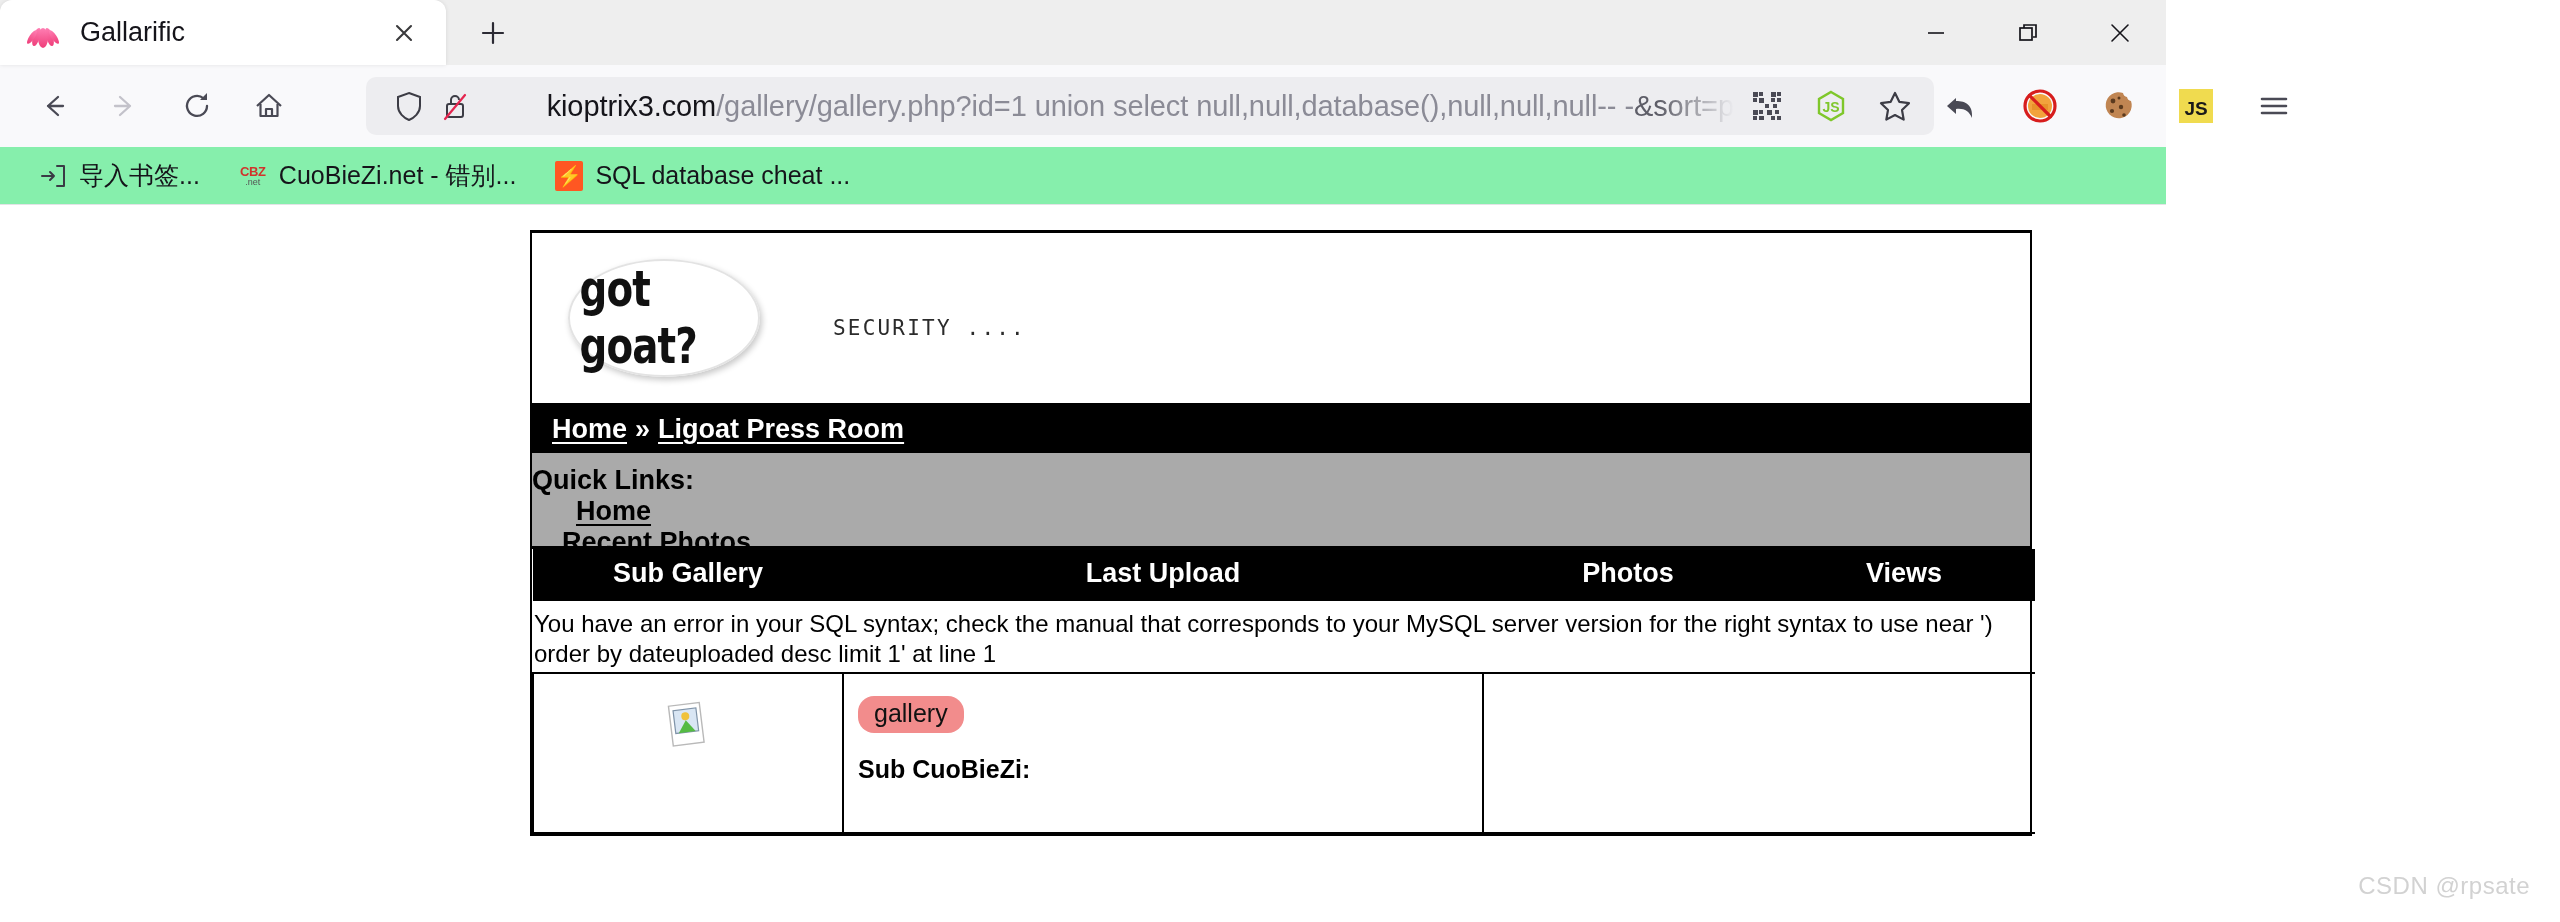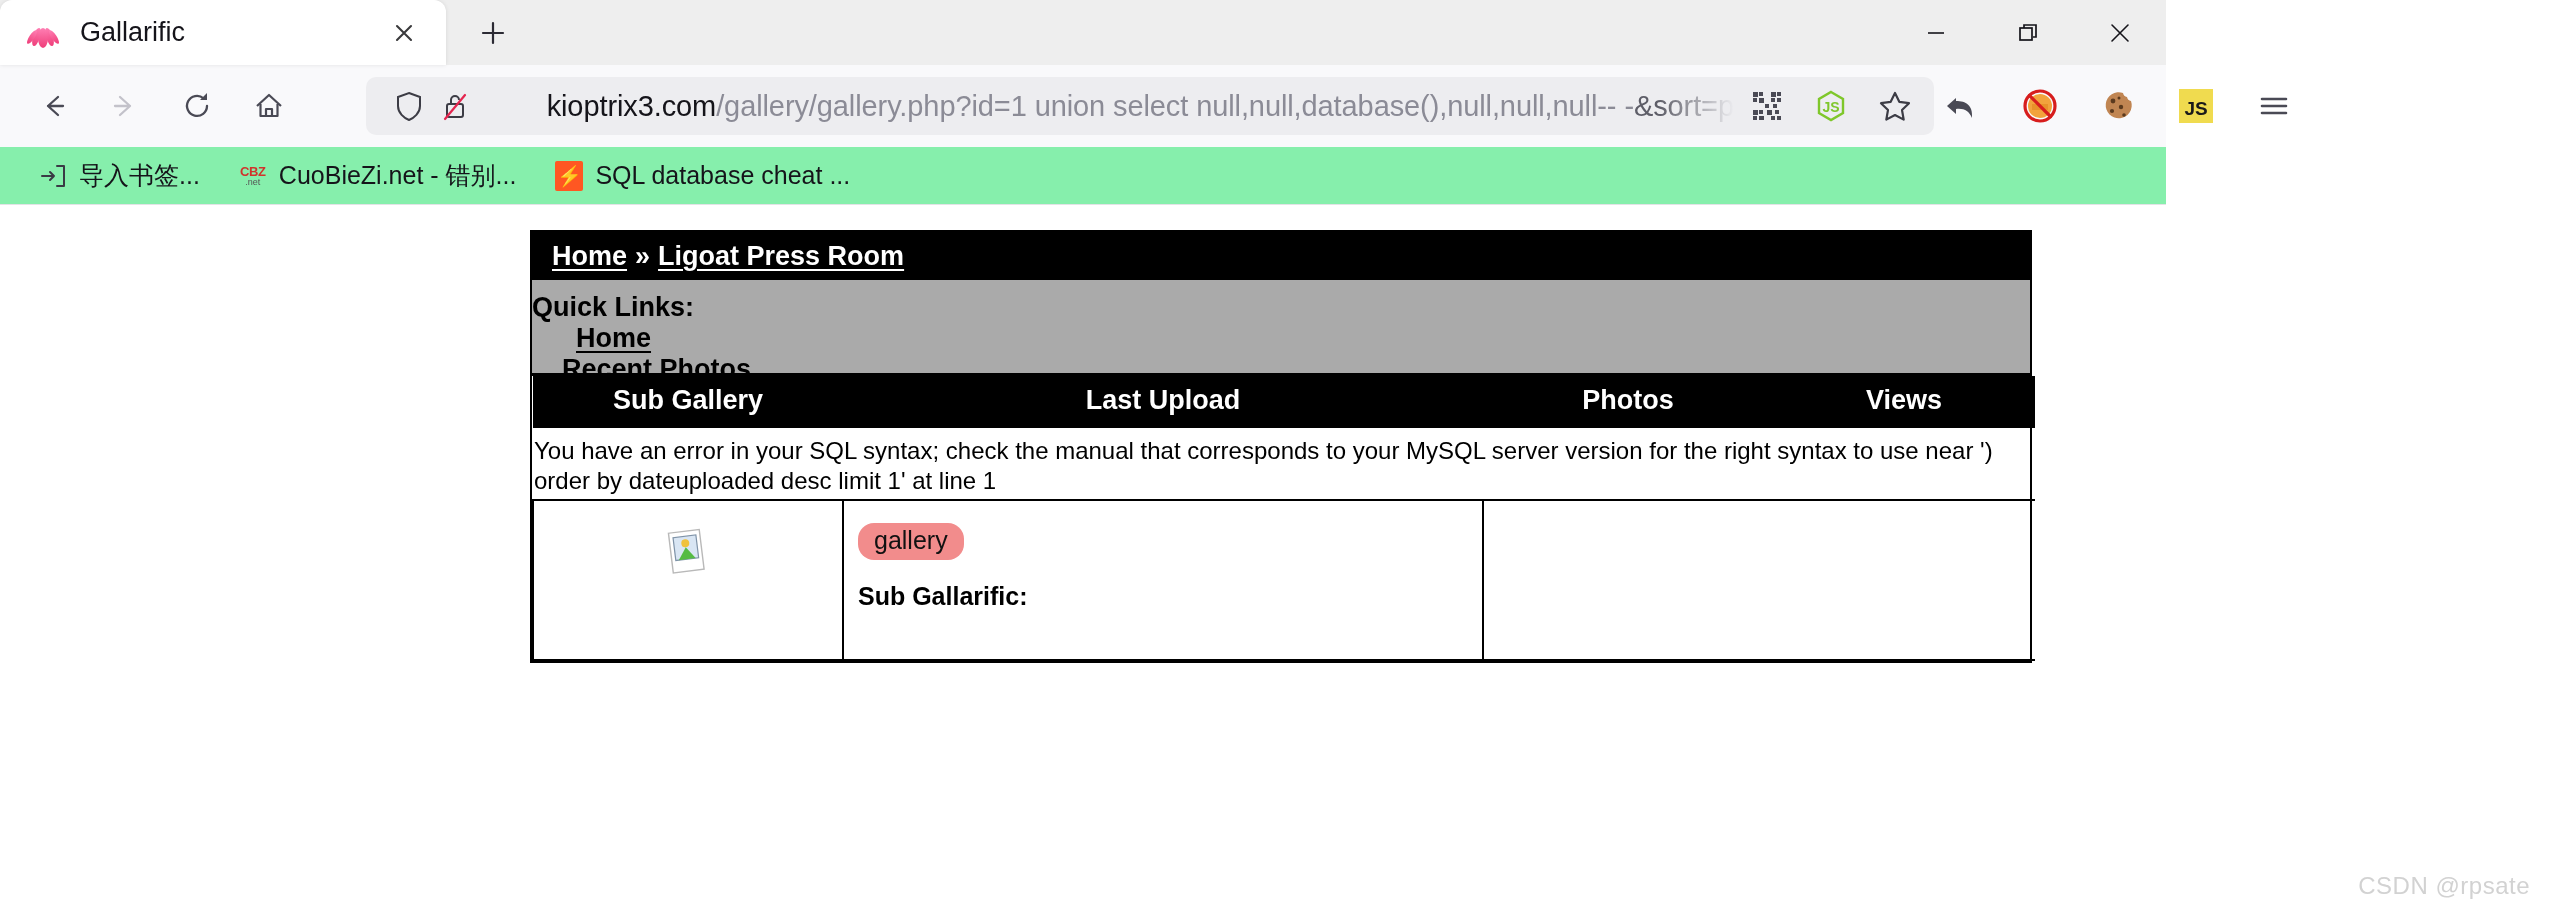--- a/index.html
+++ b/index.html
@@ -489,20 +489,26 @@
         <span class="fav-sql">⚡</span>
       </span>
       <span>SQL database cheat ...</span>
     </div>
   </div>
 
   <div class="viewport">
 
     <div class="site">
 
+      <div class="site-header">
+        <div class="logo-oval">
+          <span class="logo-text">got goat?</span>
+        </div>
+        <div class="security-text">SECURITY ....</div>
+      </div>
 
       <div class="breadcrumb">
         <a href="#">Home</a>
         <span class="sep">»</span>
         <a href="#">Ligoat Press Room</a>
       </div>
 
       <div class="quicklinks">
         <span class="ql-label">Quick Links:</span>
         <a href="#" class="first">Home</a>
@@ -536,21 +542,21 @@
                       <circle cx="22.5" cy="16" r="4" fill="#f0c23c"></circle>
                       <path d="M14 32 L22.5 20 L31 32 Z" fill="#55bb44"></path>
                     </g>
                   </svg>
                 </span>
               </div>
             </td>
             <td>
               <div class="cell-sub">
                 <span class="tag-pill">gallery</span>
-                <div class="sub-galleries">Sub Gallarific:</div>
+                <div class="sub-galleries">Sub CuoBieZi:</div>
               </div>
             </td>
             <td class="nb"></td>
             <td class="nb"></td>
           </tr>
         </tbody>
       </table>
     </div>
 
     <div class="watermark">CSDN @rpsate</div>

